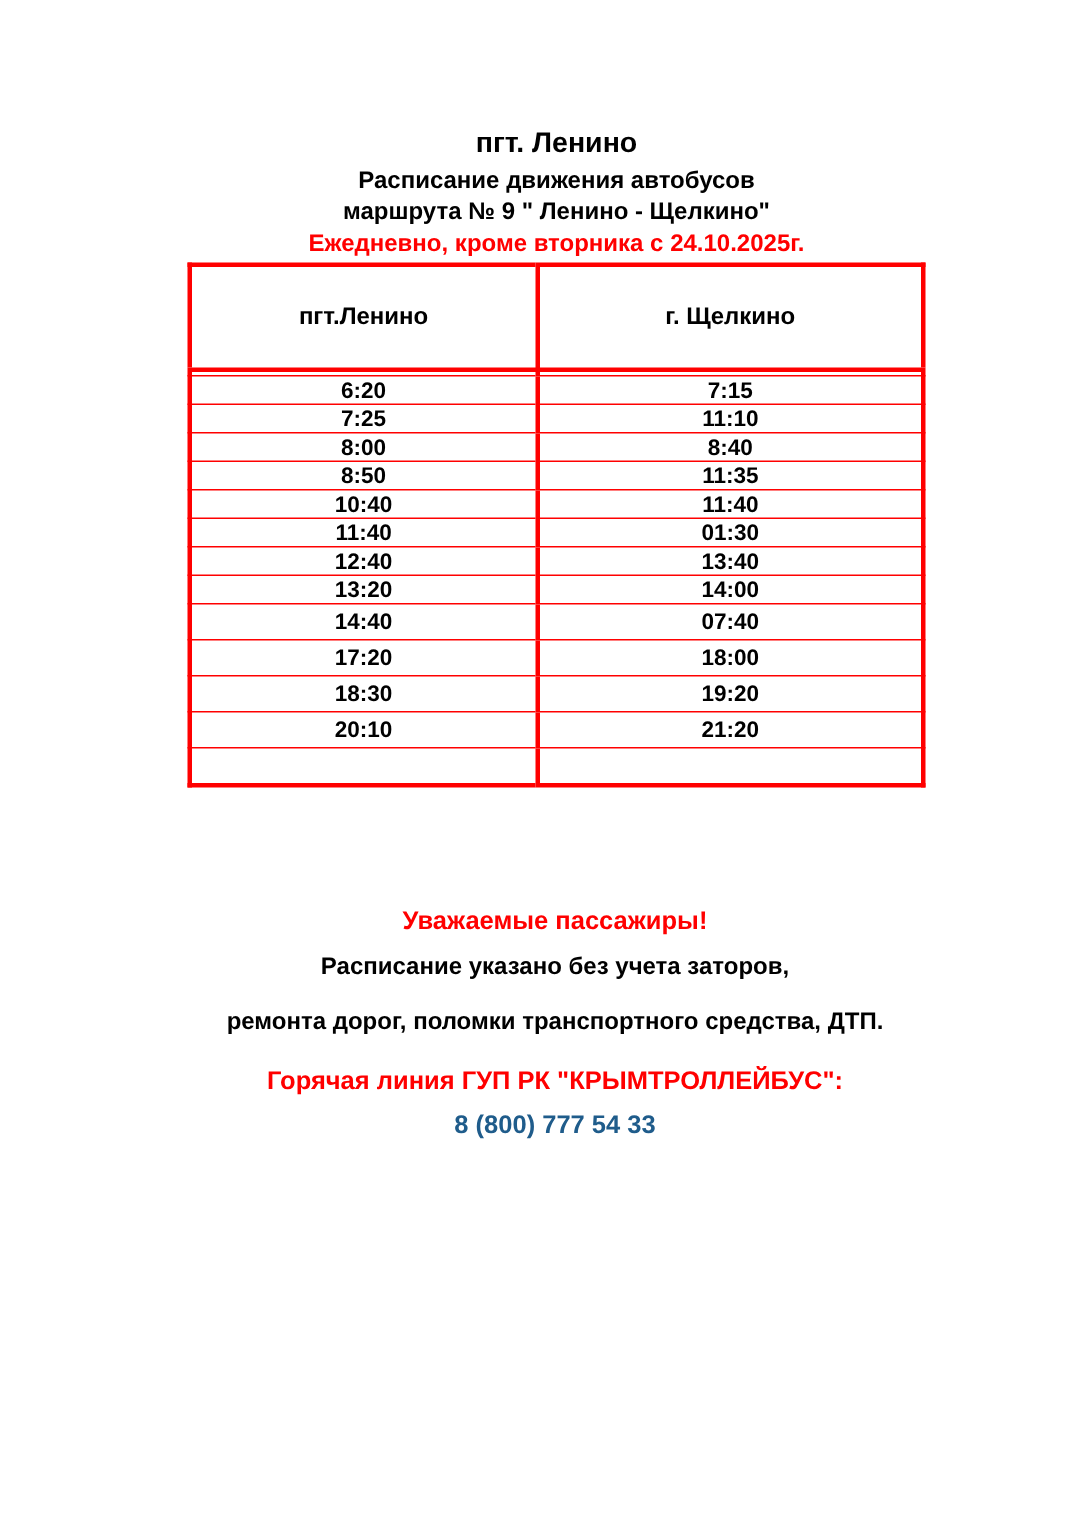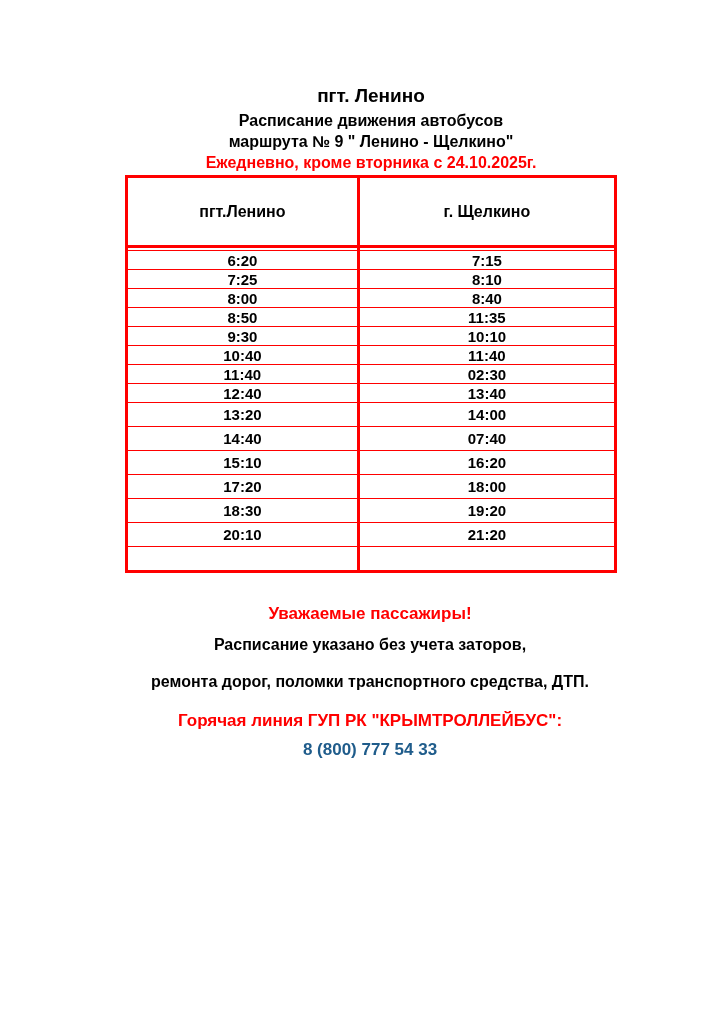--- a/index.html
+++ b/index.html
@@ -148,57 +148,49 @@
       <tr class="spacer">
           <td></td>
           <td></td>
         </tr>
       <tr>
           <td>6:20</td>
           <td>7:15</td>
         </tr>
       <tr>
           <td>7:25</td>
-          <td>8:10</td>
+          <td>11:10</td>
         </tr>
       <tr>
           <td>8:00</td>
           <td>8:40</td>
         </tr>
       <tr>
           <td>8:50</td>
           <td>11:35</td>
         </tr>
       <tr>
-          <td>9:30</td>
-          <td>10:10</td>
-        </tr>
-      <tr>
           <td>10:40</td>
           <td>11:40</td>
         </tr>
       <tr>
           <td>11:40</td>
-          <td>02:30</td>
+          <td>01:30</td>
         </tr>
       <tr>
           <td>12:40</td>
           <td>13:40</td>
         </tr>
       <tr>
           <td>13:20</td>
           <td>14:00</td>
         </tr>
       <tr>
           <td>14:40</td>
           <td>07:40</td>
-        </tr>
-      <tr>
-          <td>15:10</td>
-          <td>16:20</td>
         </tr>
       <tr>
           <td>17:20</td>
           <td>18:00</td>
         </tr>
       <tr>
           <td>18:30</td>
           <td>19:20</td>
         </tr>
       <tr>

